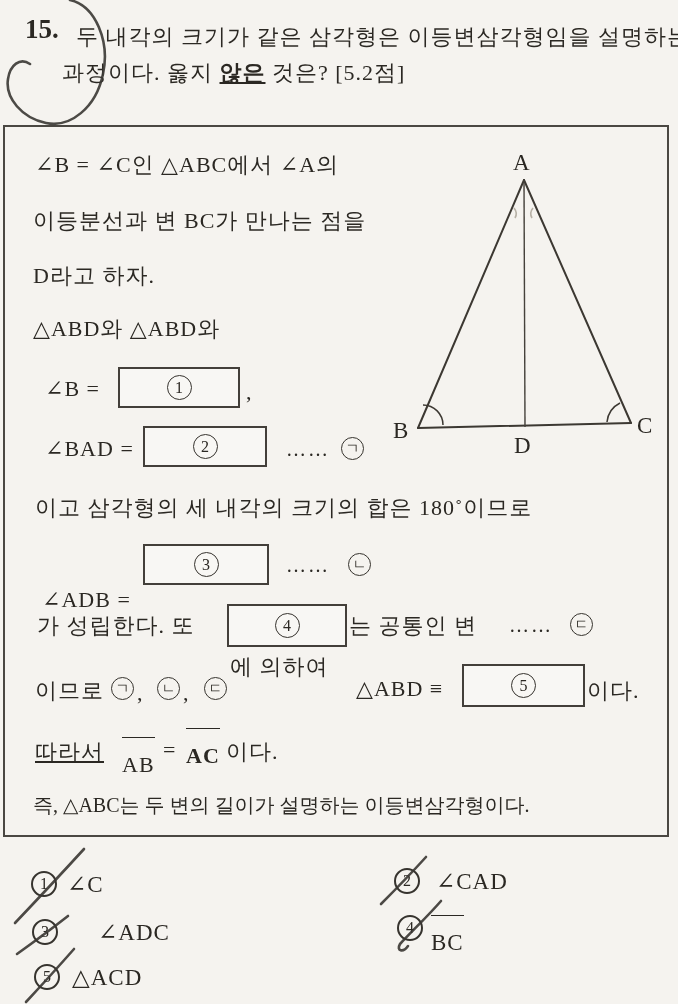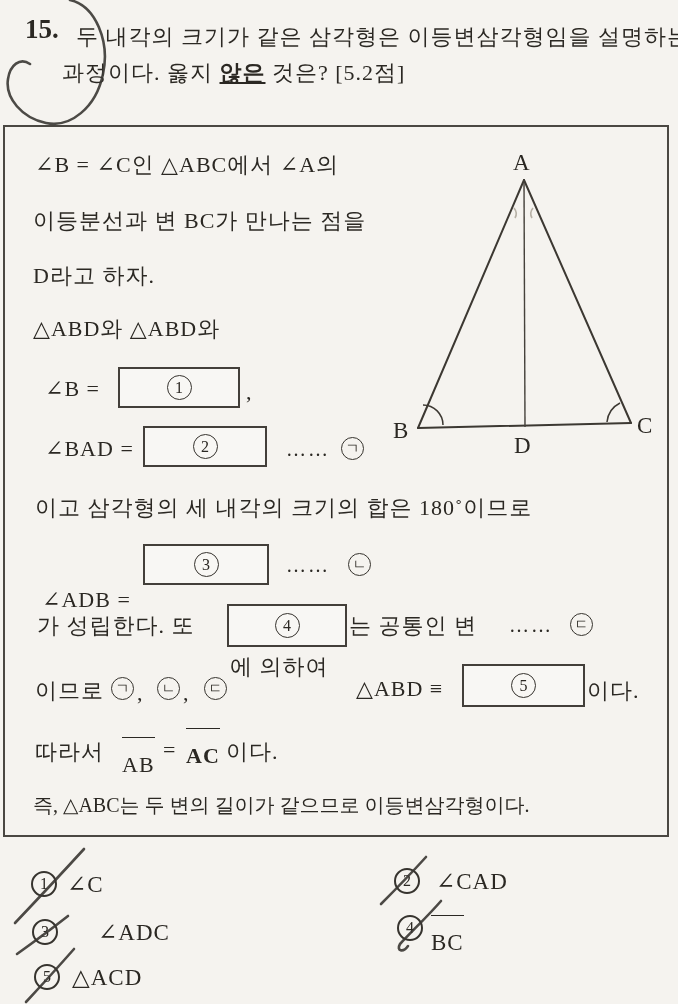--- a/index.html
+++ b/index.html
@@ -88,27 +88,27 @@
 <span class="abs circ small" style="left:157px;top:677px;">ㄴ</span>
 <span class="abs ktext" style="left:183px;top:680px;">,</span>
 <span class="abs circ small" style="left:204px;top:677px;">ㄷ</span>
 <span class="abs ktext" style="left:230px;top:652px;">에 의하여</span>
 <span class="abs ktext" style="left:356px;top:676px;">△ABD ≡</span>
 <div class="blank-box" style="left:462px;top:664px;width:119px;height:39px;">
     <span class="circ">5</span>
   </div>
 <span class="abs ktext" style="left:587px;top:676px;">이다.</span>
 
-<span class="abs ktext" style="left:35px;top:737px;">따라서</span>
+<span class="abs ktext" style="left:35px;top:737px;text-decoration:underline;">따라서</span>
 <span class="abs ktext ov" style="left:122px;top:737px;">AB</span>
 <span class="abs ktext" style="left:163px;top:737px;">=</span>
 <span class="abs ktext ov" style="left:186px;top:728px;font-weight:bold;">AC</span>
 <span class="abs ktext" style="left:226px;top:737px;">이다.</span>
 
-<span class="abs" style="left:33px;top:792px;font-size:20px;letter-spacing:0;">즉, △ABC는 두 변의 길이가 같으므로 이등변삼각형이다.</span>
+<span class="abs" style="left:33px;top:792px;font-size:20px;letter-spacing:0;">즉, △ABC는 두 변의 길이가 설명하는 이등변삼각형이다.</span>
 
 <svg width="300" height="350" viewBox="0 0 300 350" style="left:380px;top:140px;">
   <g fill="none" stroke="#3c3832" stroke-width="2" stroke-linecap="round">
     <path d="M144,40 L38,288"></path>
     <path d="M144,40 L251,283"></path>
     <path d="M38,288 L251,283"></path>
   </g>
   <path d="M144,40 L145,287" fill="none" stroke="#45413b" stroke-width="1.4"></path>
   <path d="M43,265 A 20,20 0 0 1 63,285" fill="none" stroke="#3c3832" stroke-width="1.5"></path>
   <path d="M227,282 A 24,24 0 0 1 240,263" fill="none" stroke="#3c3832" stroke-width="1.5"></path>

